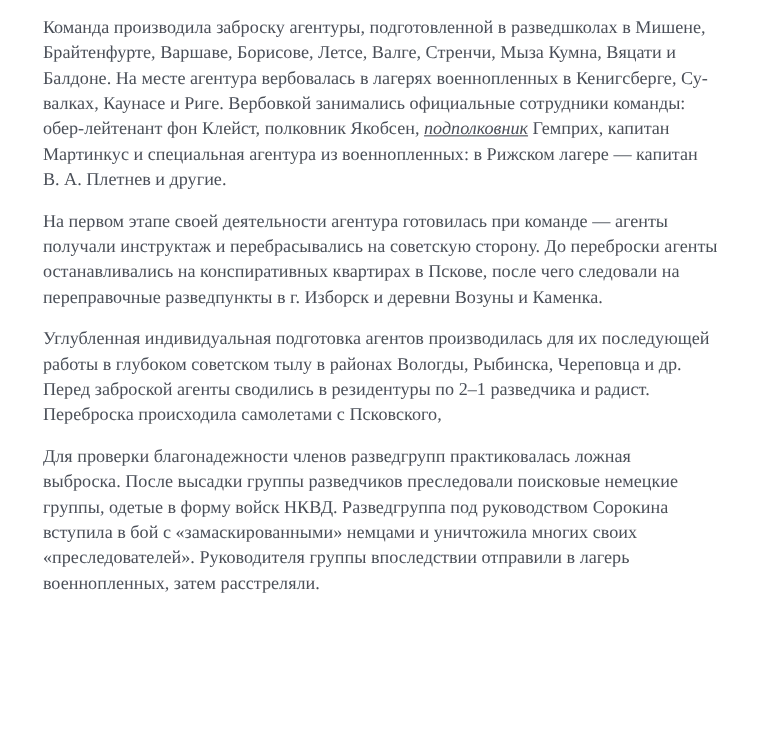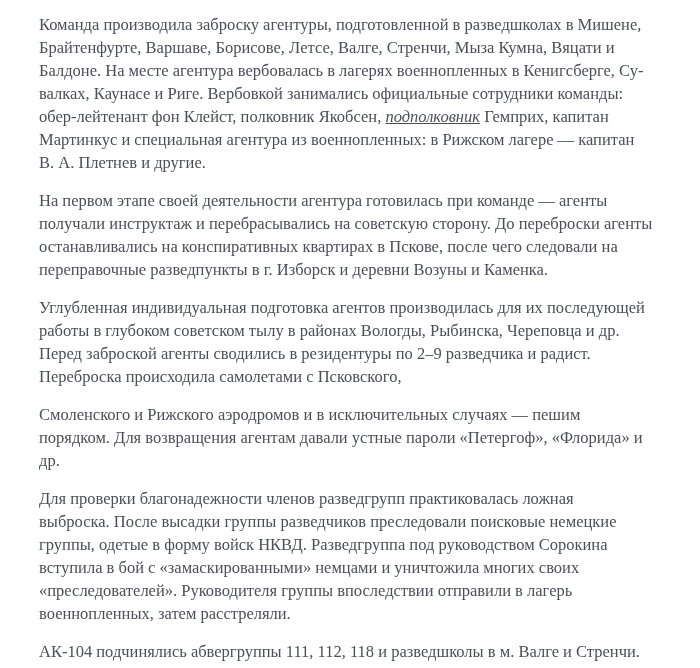--- a/index.html
+++ b/index.html
@@ -50,30 +50,26 @@
 Мартинкус и специальная агентура из военнопленных: в Рижском лагере — капитан
 В. А. Плетнев и другие.</span></p>
 
     <p>На первом этапе своей деятельности агентура готовилась при команде — агенты
 получали инструктаж и перебрасывались на советскую сторону. До переброски агенты
 останавливались на конспиративных квартирах в Пскове, после чего следовали на
 переправочные разведпункты в г. Изборск и деревни Возуны и Каменка.</p>
 
     <p>Углубленная индивидуальная подготовка агентов производилась для их последующей
 работы в глубоком советском тылу в районах Вологды, Рыбинска, Череповца и др.
-Перед заброской агенты сводились в резидентуры по 2–9 разведчика и радист.
+Перед заброской агенты сводились в резидентуры по 2–1 разведчика и радист.
 Переброска происходила самолетами с Псковского,</p>
 
-    <p>Смоленского и Рижского аэродромов и в исключительных случаях — пешим
-порядком. Для возвращения агентам давали устные пароли «Петергоф», «Флорида» и
-др.</p>
 
     <p>Для проверки благонадежности членов разведгрупп практиковалась ложная
 выброска. После высадки группы разведчиков преследовали поисковые немецкие
 группы, одетые в форму войск НКВД. Разведгруппа под руководством Сорокина
 вступила в бой с «замаскированными» немцами и уничтожила многих своих
 «преследователей». Руководителя группы впоследствии отправили в лагерь
 военнопленных, затем расстреляли.</p>
 
-    <p>АК-104 подчинялись абвергруппы 111, 112, 118 и разведшколы в м. Валге и Стренчи.</p>
 
   </div>
 </div>
 
 </body></html>

